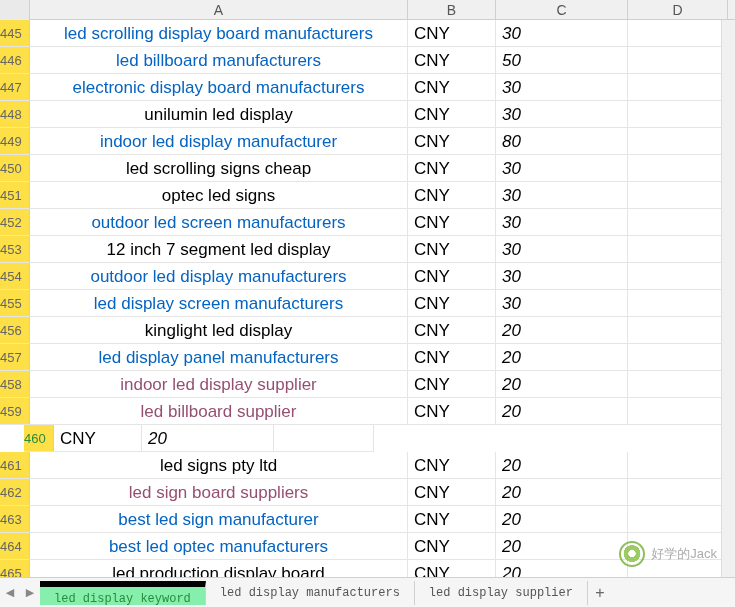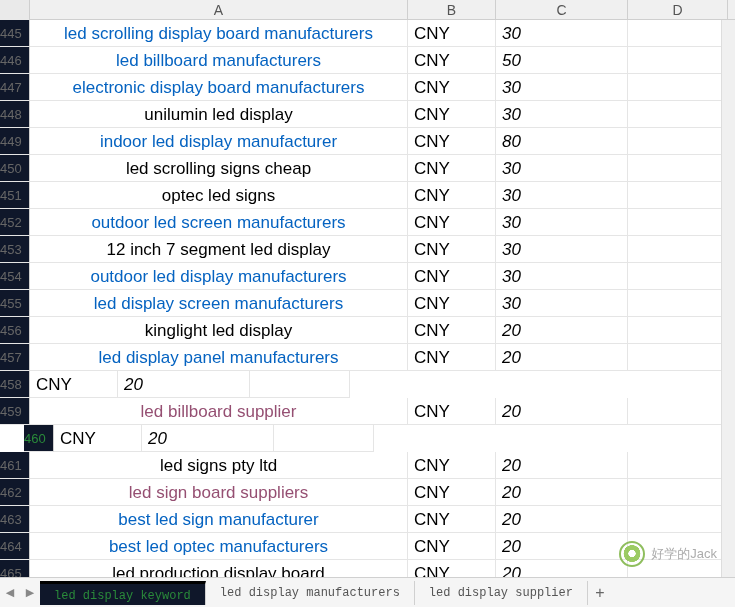--- a/index.html
+++ b/index.html
@@ -10,35 +10,35 @@
     .col-headers { display: flex; background: #f0f0f0; border-bottom: 1px solid #cfcfcf; height: 20px; flex-shrink: 0; }
     .corner { width: 30px; height: 20px; border-right: 1px solid #cfcfcf; background: #eaeaea; }
     .col-header { text-align: center; font-size: 14px; color: #555; border-right: 1px solid #cfcfcf; line-height: 20px; cursor: pointer; }
     .col-a { width: 378px; }
     .col-b { width: 88px; }
     .col-c { width: 132px; }
     .col-d { width: 100px; }
     
     .grid { overflow: hidden; flex: 1; }
     .row { display: flex; height: 27px; }
-    .row-header { width: 30px; text-align: right; padding-right: 8px; font-size: 13px; color: #666; border-right: 1px solid #cfcfcf; border-bottom: 1px solid #e5e5e5; background: #0f172a; line-height: 27px; cursor: pointer; }
+    .row-header { width: 30px; text-align: right; padding-right: 8px; font-size: 13px; color: #666; border-right: 1px solid #cfcfcf; border-bottom: 1px solid #e5e5e5; background: #fde047; line-height: 27px; cursor: pointer; }
     .row-header.sel { color: #2a8a3a; margin-left: 24px; }
     .cell { border-right: 1px solid #e5e5e5; border-bottom: 1px solid #e5e5e5; padding: 2px 6px; font-size: 17px; line-height: 23px; overflow: hidden; white-space: nowrap; cursor: cell; }
     .cell.a { width: 378px; text-align: center; }
     .cell.b { width: 88px; color: #000; }
     .cell.c { width: 132px; color: #000; font-style: italic; }
     .cell.d { width: 100px; }
     .lnk-blue { color: #0563c1; }
     .lnk-purple { color: #954f72; }
     .lnk-black { color: #000; }
     
     .tab-bar { position: absolute; left: 0; right: 0; bottom: 0; height: 30px; background: #f5f5f5; border-top: 1px solid #d0d0d0; display: flex; align-items: center; }
     .nav-btn { width: 20px; height: 24px; display: flex; align-items: center; justify-content: center; cursor: pointer; color: #888; font-size: 11px; }
     .tab { height: 24px; padding: 0 14px; font-size: 12px; line-height: 24px; border-right: 1px solid #d0d0d0; cursor: pointer; color: #555; font-family: "Courier New", monospace; }
-    .tab.active { background: #0f172a; color: #2a8a3a; border-top: 3px solid #000000; }
+    .tab.active { background: #86efac; color: #2a8a3a; border-top: 6px solid #000000; }
     .add-tab { width: 24px; text-align: center; cursor: pointer; color: #666; font-size: 16px; line-height: 24px; }
     
     .watermark { position: absolute; right: 18px; bottom: 40px; display: flex; align-items: center; gap: 6px; opacity: 0.85; }
     .wm-icon { width: 26px; height: 26px; border-radius: 50%; background: radial-gradient(circle at 50% 48%, #fff 22%, #8bc34a 24%, #8bc34a 52%, transparent 54%); border: 2px solid #7cb342; position: relative; }
     .wm-icon::before, .wm-icon::after { content: ""; position: absolute; background: #8bc34a; border-radius: 2px; }
     .wm-text { font-size: 13px; color: #9d9d9d; font-family: "Microsoft YaHei", sans-serif; }
     
     .vscroll { position: absolute; right: 0; top: 20px; bottom: 30px; width: 14px; background: #f0f0f0; border-left: 1px solid #ddd; }
   </style>
 </head>
@@ -139,20 +139,21 @@
       </div>
       <div class="row">
         <div class="row-header">457</div>
         <div class="cell a lnk-blue">led display panel manufacturers</div>
         <div class="cell b">CNY</div>
         <div class="cell c">20</div>
         <div class="cell d"></div>
       </div>
       <div class="row">
         <div class="row-header">458</div>
+        <div class="cell a lnk-purple">indoor led display supplier</div>
         <div class="cell b">CNY</div>
         <div class="cell c">20</div>
         <div class="cell d"></div>
       </div>
       <div class="row">
         <div class="row-header">459</div>
         <div class="cell a lnk-purple">led billboard supplier</div>
         <div class="cell b">CNY</div>
         <div class="cell c">20</div>
         <div class="cell d"></div>

